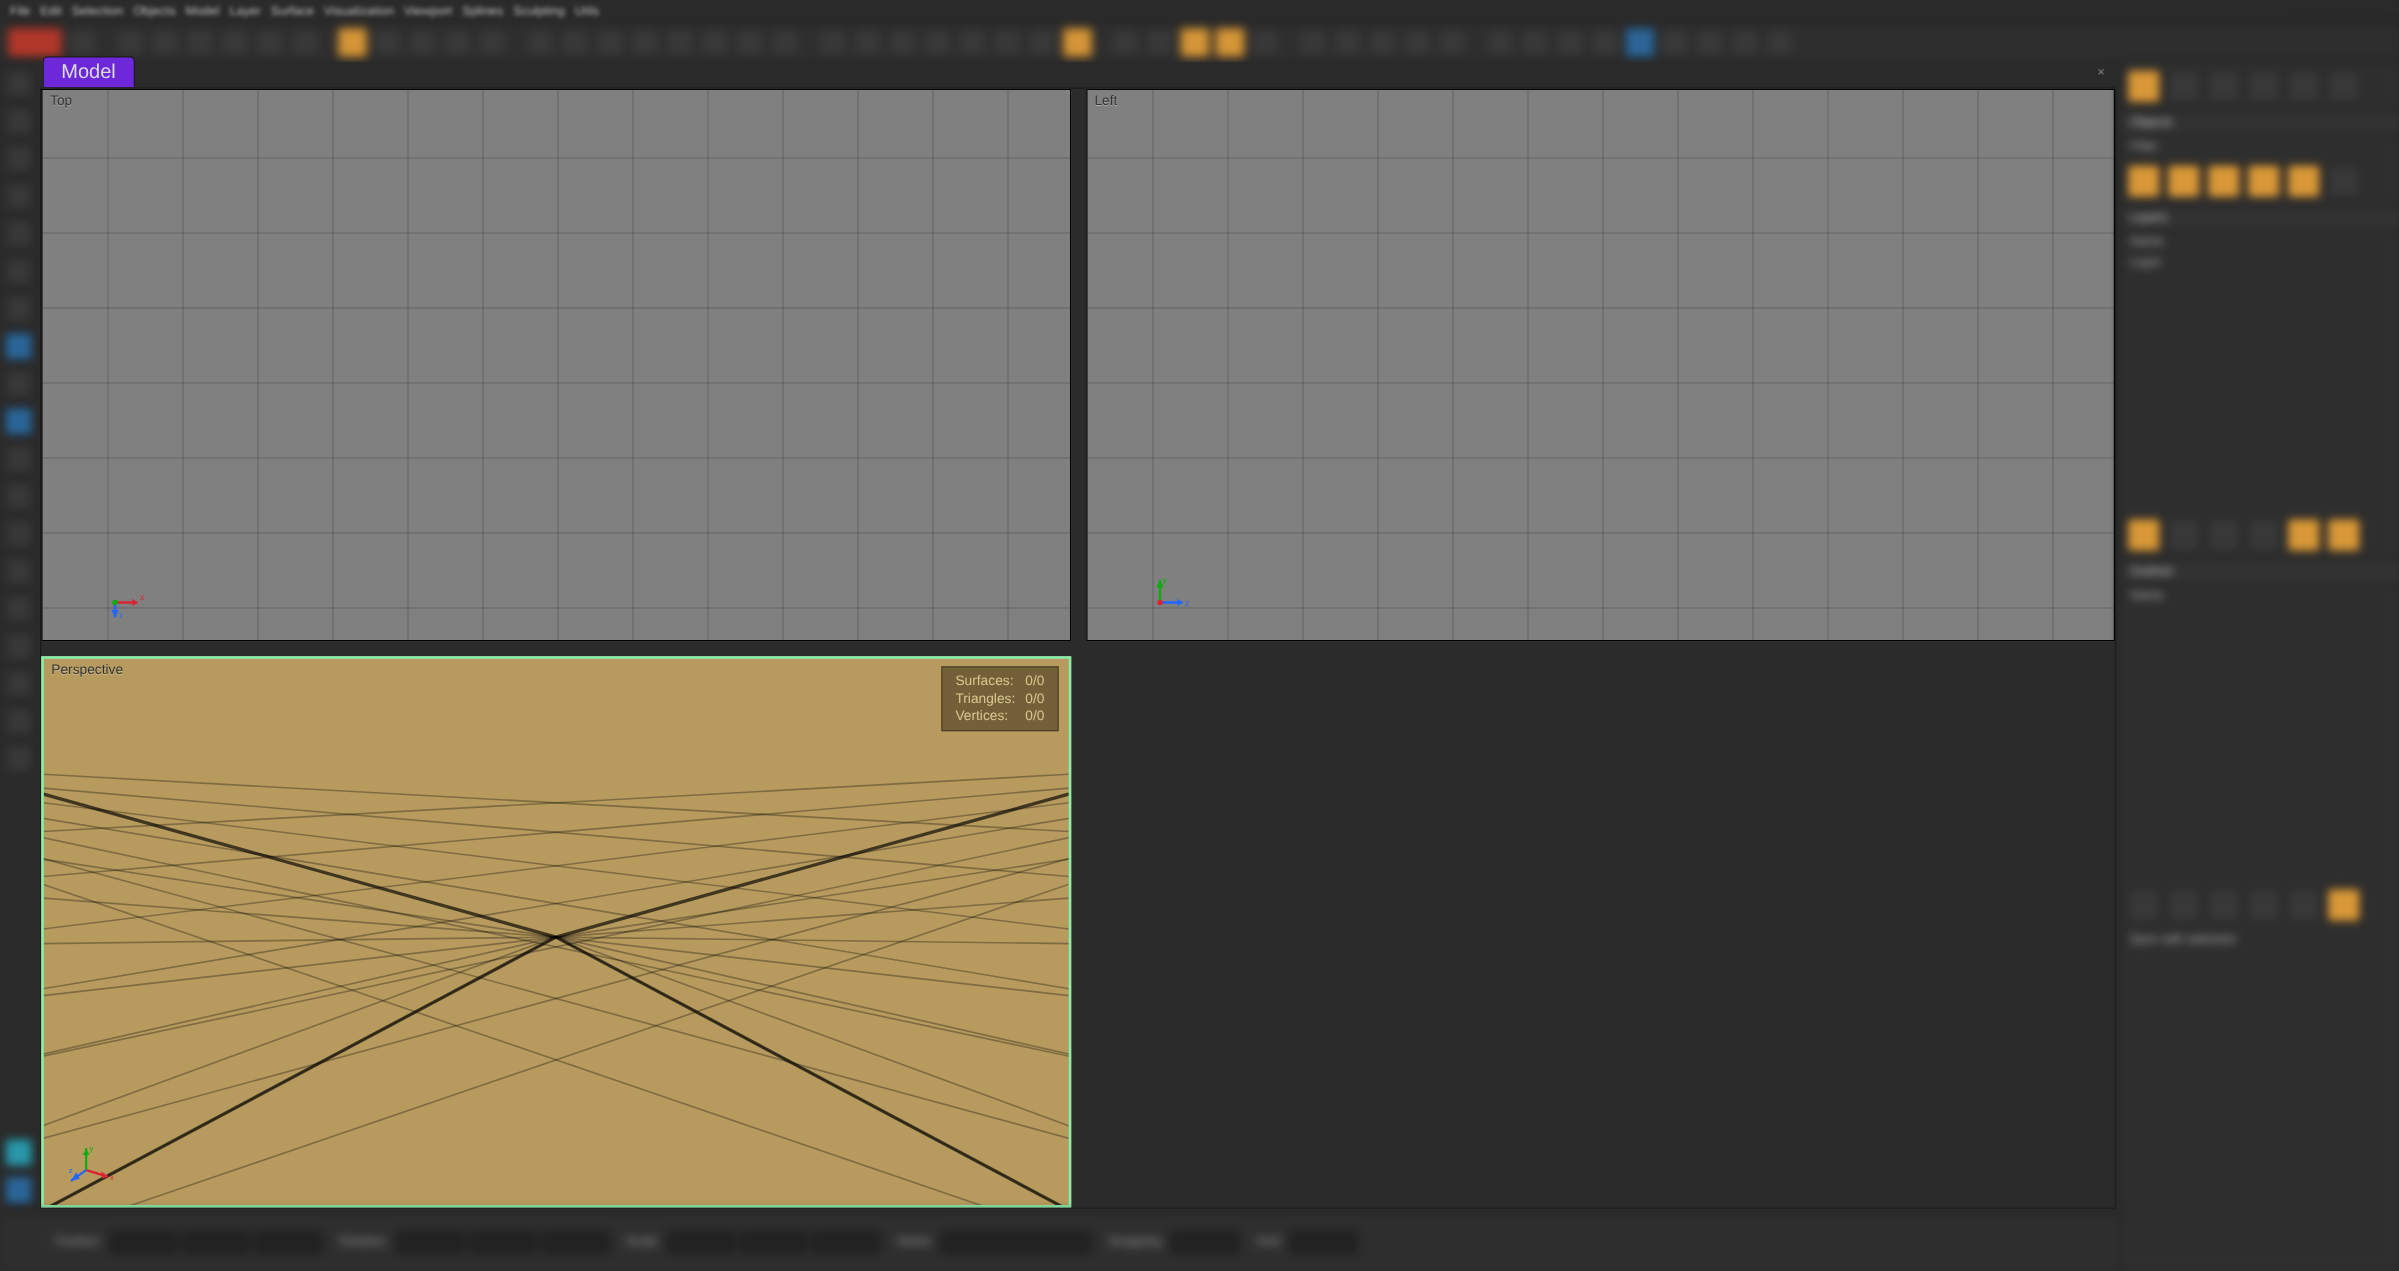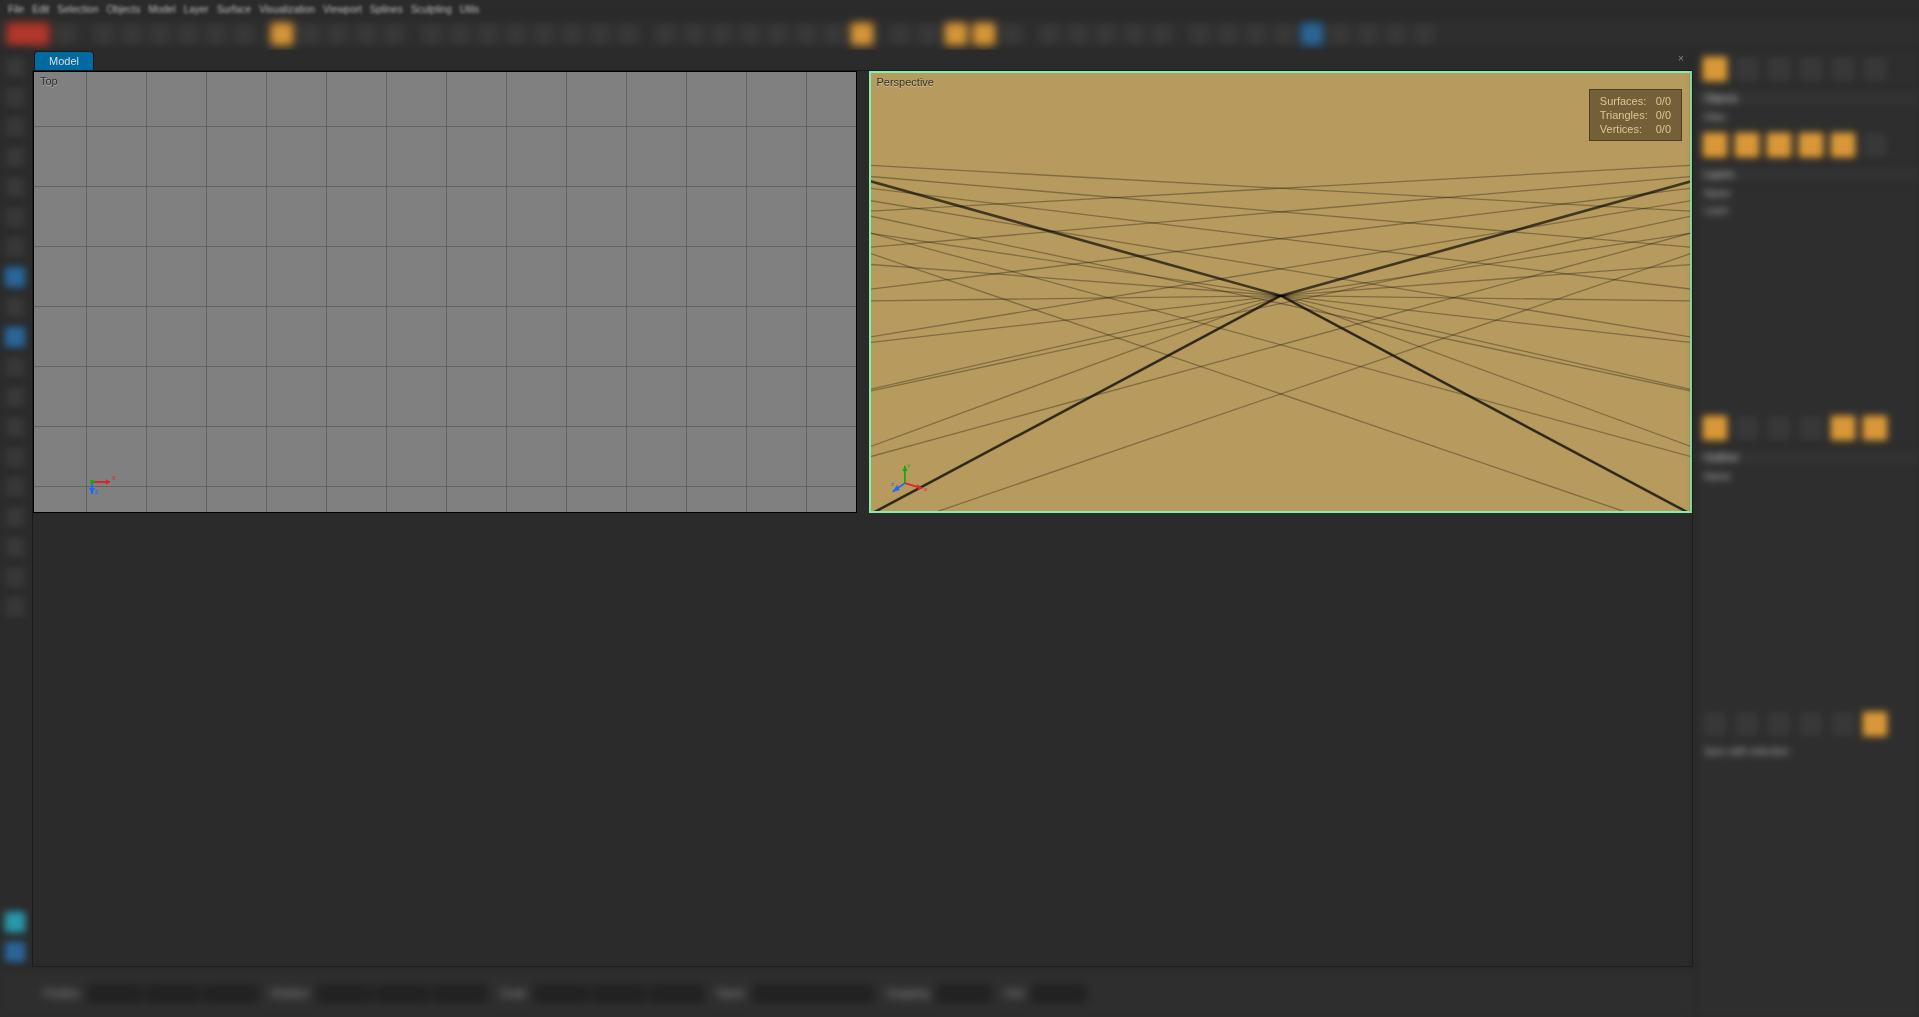--- a/index.html
+++ b/index.html
@@ -145,25 +145,25 @@
   .tabbar {
     height: 20px;
     background: #2b2b2b;
     display: flex;
     align-items: flex-end;
     padding-left: 4px;
     position: relative;
   }
   .tab {
     padding: 3px 14px;
-    background: #0369a1;
+    background: #6d28d9;
     border: 1px solid #1a1a1a;
     border-bottom: none;
     border-radius: 4px 4px 0 0;
-    font-size: 11px;
+    font-size: 16px;
     color: #ddd;
   }
   .tab-close {
     position: absolute;
     right: 8px;
     top: 3px;
     width: 12px; height: 12px;
     color: #888;
     font-size: 10px;
     text-align: center;
@@ -223,21 +223,20 @@
   }
 
   
   .stats {
     position: absolute;
     right: 8px; top: 6px;
     background: rgba(60,50,25,.55);
     border: 1px solid rgba(0,0,0,.35);
     padding: 4px 8px;
     z-index: 7;
-    margin-top: 10px;
   }
   .stats table { border-collapse: collapse; }
   .stats td {
     font-size: 11px;
     color: #d8c890;
     padding: 1px 2px;
     white-space: nowrap;
   }
   .stats td.val { text-align: left; padding-left: 6px; }
 
@@ -369,20 +368,33 @@
         <polygon points="30,28 26,25 26,31" fill="#d23"></polygon>
         <text x="32" y="26" font-size="7" fill="#d23">x</text>
         <line x1="12" y1="28" x2="12" y2="40" stroke="#26f" stroke-width="2"></line>
         <polygon points="12,40 9,34 15,34" fill="#26f"></polygon>
         <text x="15" y="40" font-size="7" fill="#26f">z</text>
         <circle cx="12" cy="28" r="2.2" fill="#1a1"></circle>
       </svg>
     </div>
 
 
+    <div class="vp">
+      <div class="ortho-grid"></div>
+      <div class="vp-label">Left</div>
+      <svg class="gizmo" viewBox="0 0 40 40">
+        <line x1="12" y1="28" x2="30" y2="28" stroke="#26f" stroke-width="2"></line>
+        <polygon points="30,28 26,25 26,31" fill="#26f"></polygon>
+        <text x="32" y="31" font-size="7" fill="#26f">z</text>
+        <line x1="12" y1="28" x2="12" y2="10" stroke="#1a1" stroke-width="2"></line>
+        <polygon points="12,10 9,16 15,16" fill="#1a1"></polygon>
+        <text x="14" y="12" font-size="7" fill="#1a1">y</text>
+        <circle cx="12" cy="28" r="2.2" fill="#d23"></circle>
+      </svg>
+    </div>
 
     <div class="vp active">
       <div class="vp-label">Perspective</div>
 
       <svg class="persp-svg" viewBox="0 0 614 334" preserveAspectRatio="none">
 
         <g stroke="rgba(0,0,0,.30)" stroke-width="1">
 
           <line x1="-80" y1="110" x2="307" y2="170"></line>
           <line x1="-80" y1="140" x2="307" y2="170"></line>

